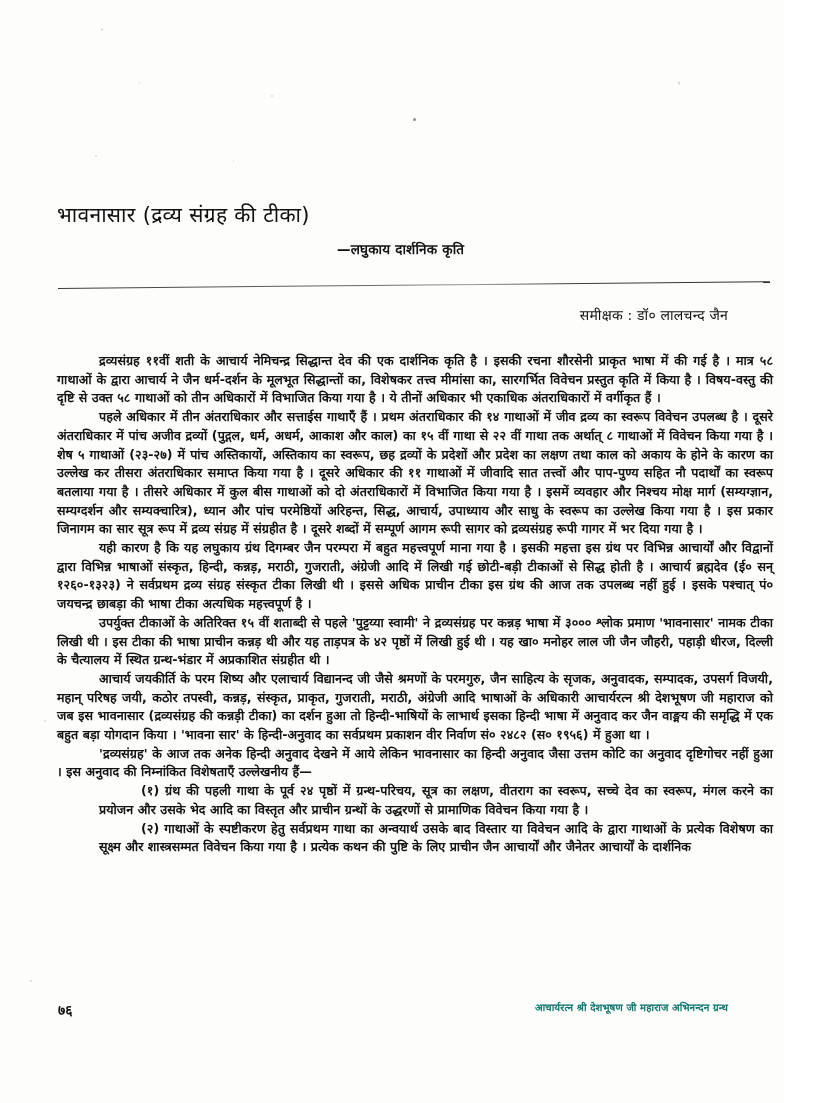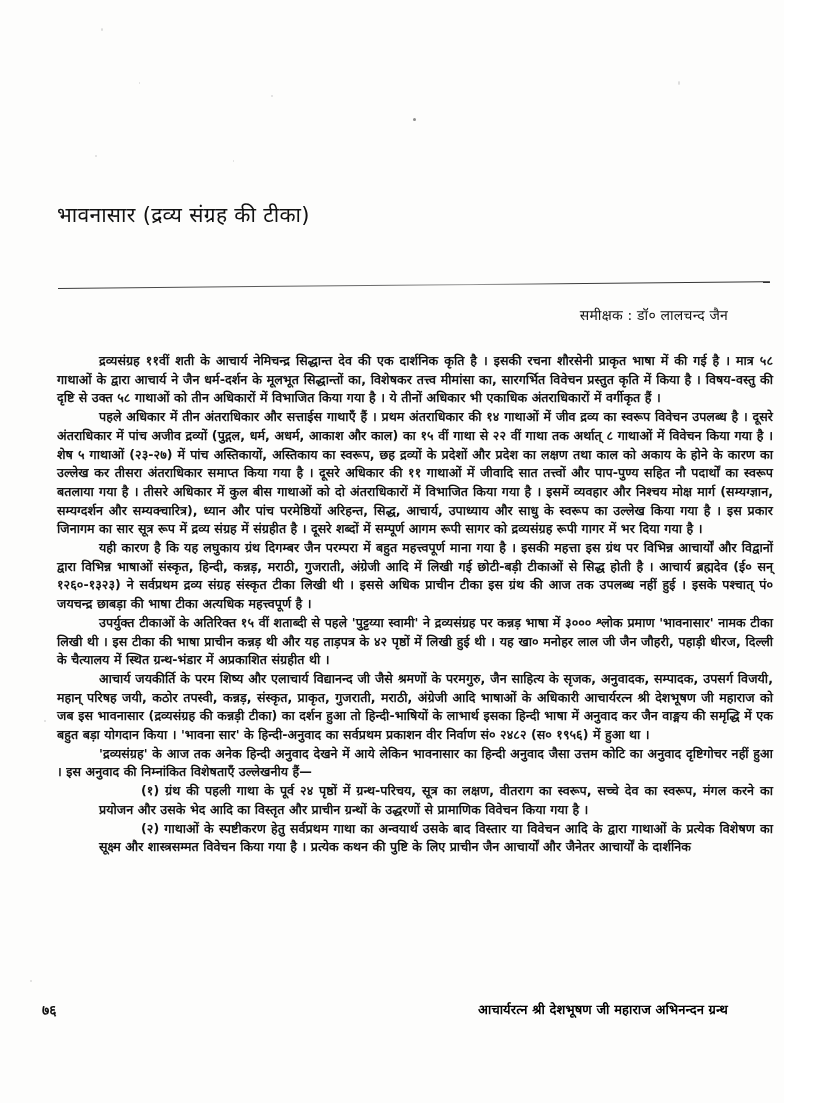--- a/index.html
+++ b/index.html
@@ -89,34 +89,34 @@
     color: #131313;
     font-weight: 600;
   }
   .para.listitem {
     text-indent: 42px;
     margin-left: 42px;
   }
 
   .page-number {
     position: absolute;
-    left: 42px;
+    left: 58px;
     top: 1000px;
     font-size: 14px;
     font-weight: 700;
     color: #121212;
   }
   .running-footer {
     position: absolute;
     right: 56px;
     top: 1000px;
-    font-size: 13px;
+    font-size: 10px;
     font-weight: 600;
     letter-spacing: 0.1px;
-    color: #000000;
+    color: #0f766e;
   }
 
   .scan-footer {
     position: absolute;
     left: 0;
     right: 0;
     top: 1074px;
     height: 20px;
     display: flex;
     align-items: center;
@@ -144,20 +144,21 @@
     <div class="speck" style="left:233px;top:160px;width:1px;height:2px;"></div>
     <div class="speck" style="left:60px;top:520px;width:2px;height:2px;"></div>
     <div class="speck" style="left:786px;top:640px;width:2px;height:2px;"></div>
     <div class="speck" style="left:44px;top:720px;width:2px;height:2px;"></div>
     <div class="speck" style="left:800px;top:905px;width:2px;height:2px;"></div>
     <div class="speck" style="left:30px;top:980px;width:2px;height:2px;"></div>
   </div>
 
   <div class="title-block">
     <div class="doc-title">भावनासार (द्रव्य संग्रह की टीका)</div>
+    <div class="doc-subtitle">—लघुकाय दार्शनिक कृति</div>
   </div>
 
   <div class="rule"></div>
 
   <div class="reviewer">समीक्षक : डॉ० लालचन्द जैन</div>
 
   <div class="body">
     <p class="para">द्रव्यसंग्रह ११वीं शती के आचार्य नेमिचन्द्र सिद्धान्त देव की एक दार्शनिक कृति है । इसकी रचना शौरसेनी प्राकृत भाषा में की गई है । मात्र ५८ गाथाओं के द्वारा आचार्य ने जैन धर्म-दर्शन के मूलभूत सिद्धान्तों का, विशेषकर तत्त्व मीमांसा का, सारगर्भित विवेचन प्रस्तुत कृति में किया है । विषय-वस्तु की दृष्टि से उक्त ५८ गाथाओं को तीन अधिकारों में विभाजित किया गया है । ये तीनों अधिकार भी एकाधिक अंतराधिकारों में वर्गीकृत हैं ।</p>
     <p class="para">पहले अधिकार में तीन अंतराधिकार और सत्ताईस गाथाएँ हैं । प्रथम अंतराधिकार की १४ गाथाओं में जीव द्रव्य का स्वरूप विवेचन उपलब्ध है । दूसरे अंतराधिकार में पांच अजीव द्रव्यों (पुद्गल, धर्म, अधर्म, आकाश और काल) का १५ वीं गाथा से २२ वीं गाथा तक अर्थात् ८ गाथाओं में विवेचन किया गया है । शेष ५ गाथाओं (२३-२७) में पांच अस्तिकायों, अस्तिकाय का स्वरूप, छह द्रव्यों के प्रदेशों और प्रदेश का लक्षण तथा काल को अकाय के होने के कारण का उल्लेख कर तीसरा अंतराधिकार समाप्त किया गया है । दूसरे अधिकार की ११ गाथाओं में जीवादि सात तत्त्वों और पाप-पुण्य सहित नौ पदार्थों का स्वरूप बतलाया गया है । तीसरे अधिकार में कुल बीस गाथाओं को दो अंतराधिकारों में विभाजित किया गया है । इसमें व्यवहार और निश्चय मोक्ष मार्ग (सम्यग्ज्ञान, सम्यग्दर्शन और सम्यक्चारित्र), ध्यान और पांच परमेष्ठियों अरिहन्त, सिद्ध, आचार्य, उपाध्याय और साधु के स्वरूप का उल्लेख किया गया है । इस प्रकार जिनागम का सार सूत्र रूप में द्रव्य संग्रह में संग्रहीत है । दूसरे शब्दों में सम्पूर्ण आगम रूपी सागर को द्रव्यसंग्रह रूपी गागर में भर दिया गया है ।</p>
     <p class="para">यही कारण है कि यह लघुकाय ग्रंथ दिगम्बर जैन परम्परा में बहुत महत्त्वपूर्ण माना गया है । इसकी महत्ता इस ग्रंथ पर विभिन्न आचार्यों और विद्वानों द्वारा विभिन्न भाषाओं संस्कृत, हिन्दी, कन्नड़, मराठी, गुजराती, अंग्रेजी आदि में लिखी गई छोटी-बड़ी टीकाओं से सिद्ध होती है । आचार्य ब्रह्मदेव (ई० सन् १२६०-१३२३) ने सर्वप्रथम द्रव्य संग्रह संस्कृत टीका लिखी थी । इससे अधिक प्राचीन टीका इस ग्रंथ की आज तक उपलब्ध नहीं हुई । इसके पश्चात् पं० जयचन्द्र छाबड़ा की भाषा टीका अत्यधिक महत्त्वपूर्ण है ।</p>

